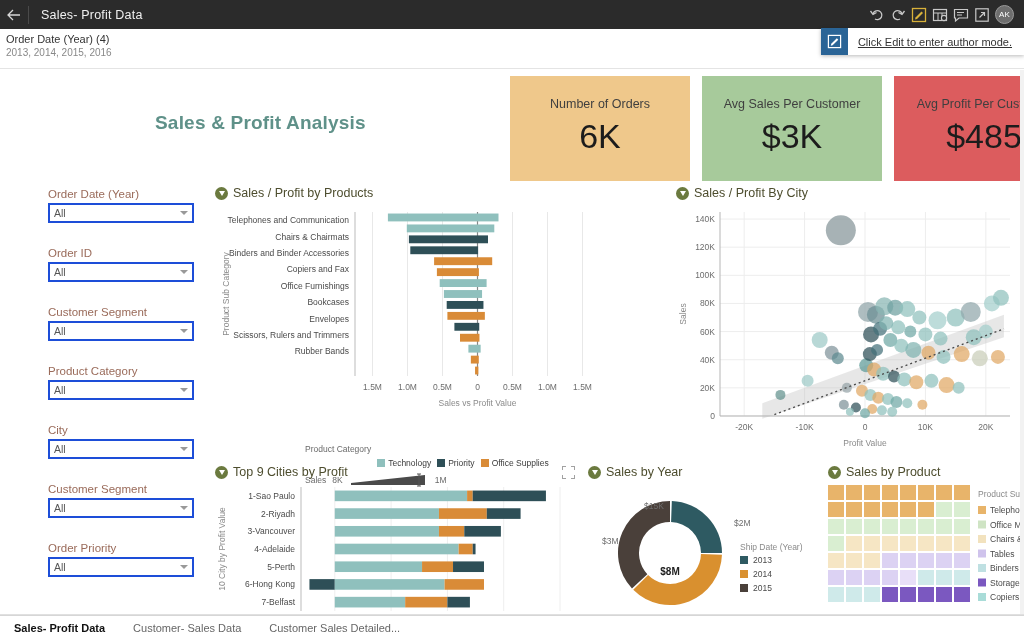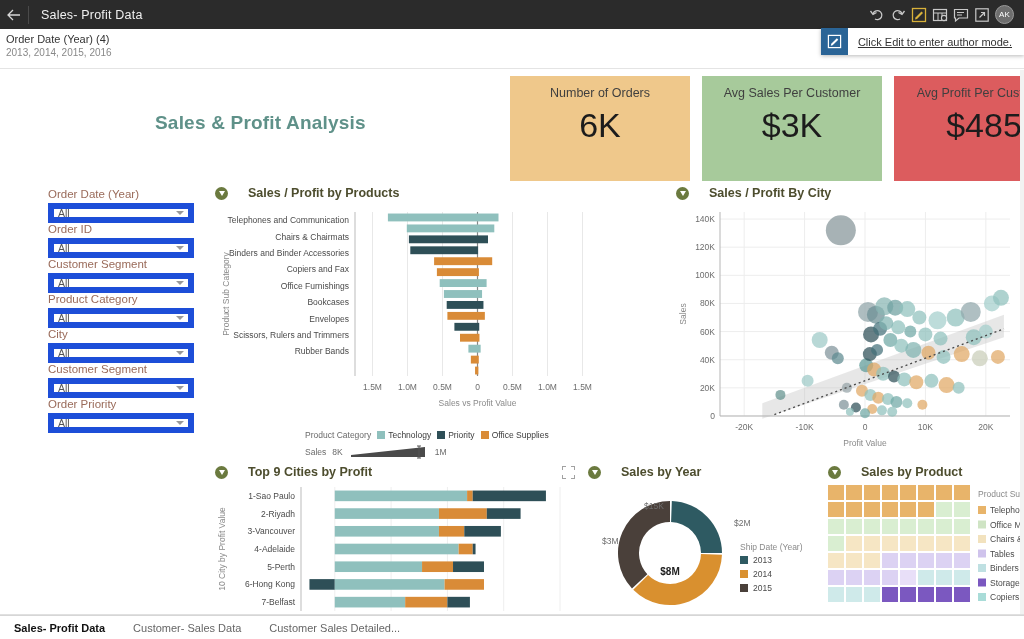--- a/index.html
+++ b/index.html
@@ -57,47 +57,47 @@
     font-size: 11px; color: #333; white-space: nowrap; text-decoration: underline;
   }
 
   
   .canvas { position: absolute; left: 0; top: 70px; width: 1024px; height: 545px; background: #fff; }
 
   
   .kpi-row { position: absolute; left: 510px; top: 6px; display: flex; gap: 12px; }
   .kpi {
     width: 180px; height: 105px; display: flex; flex-direction: column;
-    align-items: center; justify-content: flex-start; padding-top: 10px; overflow: hidden;
+    align-items: center; justify-content: flex-start; padding-top: 21px; overflow: hidden;
   }
   .kpi-label { font-size: 12.5px; color: #3f3f3f; white-space: nowrap; }
   .kpi-value { font-size: 34px; color: #1c1c1c; margin-top: 6px; white-space: nowrap; font-weight: 400; }
 
   
   .dash-title {
     position: absolute; left: 155px; top: 42px;
     font-size: 19px; font-weight: bold; color: #5f9189; letter-spacing: .2px;
   }
 
   
   .filters { position: absolute; left: 48px; top: 118px; width: 150px; }
-  .filter-group { margin-bottom: 0; }
+  .filter-group { margin-bottom: 24px; }
   .filter-label { font-size: 11.5px; color: #9a6b5a; margin-bottom: 3px; }
   .filter-select {
-    width: 146px; height: 20px; border: 6px solid #1d4ed8; background: #fff;
+    width: 146px; height: 20px; border: 2px solid #1d4ed8; background: #fff;
     display: flex; align-items: center; padding: 0 4px; cursor: pointer;
   }
   .filter-value { font-size: 10.5px; color: #555; flex: 1; }
   .caret { width: 0; height: 0; border-left: 4px solid transparent; border-right: 4px solid transparent; border-top: 4px solid #999; }
 
   
   .panel { position: absolute; }
   .panel-title {
-    display: flex; align-items: center; gap: 20px;
-    font-size: 12.5px; font-weight: bold; color: #4d4d2e;
+    display: flex; align-items: center; gap: 5px;
+    font-size: 12.5px; font-weight: normal; color: #4d4d2e;
   }
   .viz-badge {
     width: 13px; height: 13px; border-radius: 50%; background: #6b7a3f;
     display: flex; align-items: center; justify-content: center; flex: 0 0 auto;
   }
   .viz-badge i {
     width: 0; height: 0; border-left: 3px solid transparent;
     border-right: 3px solid transparent; border-top: 5px solid #fff; display: block;
   }
   .expand-icon { margin-left: auto; width: 13px; height: 13px; position: relative; cursor: pointer; opacity: .55; }
@@ -106,21 +106,21 @@
   .expand-icon span:nth-child(2) { right: 0; top: 0; border-left: none; border-bottom: none; }
   .expand-icon span:nth-child(3) { left: 0; bottom: 0; border-right: none; border-top: none; }
   .expand-icon span:nth-child(4) { right: 0; bottom: 0; border-left: none; border-top: none; }
 
   .axis-text { font-size: 8.5px; fill: #6d6d6d; font-family: "Liberation Sans", sans-serif; }
   .axis-title { font-size: 8.5px; fill: #8a8a8a; font-family: "Liberation Sans", sans-serif; }
   .cat-text { font-size: 8.5px; fill: #4a4a4a; font-family: "Liberation Sans", sans-serif; }
 
   .legend-row { display: flex; align-items: center; gap: 6px; font-size: 8.5px; color: #6a6a6a; }
   .legend-sw { width: 8px; height: 8px; display: inline-block; }
-  .legend-item { display: flex; align-items: center; gap: 3px; color: #3c3c3c; }
+  .legend-item { display: flex; align-items: center; gap: 3px; color: #3c3c3c; margin-top: 28px; }
 
   
   .sheet-tabs {
     position: absolute; left: 0; bottom: 0; width: 1024px; height: 24px;
     background: #fff; border-top: 1px solid #d6d6d6; display: flex; align-items: center; gap: 0;
   }
   .sheet-tab { font-size: 11px; color: #666; padding: 0 14px; cursor: pointer; white-space: nowrap; }
   .sheet-tab.active { color: #111; font-weight: bold; }
   .canvas-bottom-rule { position: absolute; left: 0; bottom: 24px; width: 1024px; height: 1px; background: #e0e0e0; }
   .scroll-hint { position: absolute; right: 0; top: 70px; width: 4px; height: 545px; background: #f2f2f2; }

